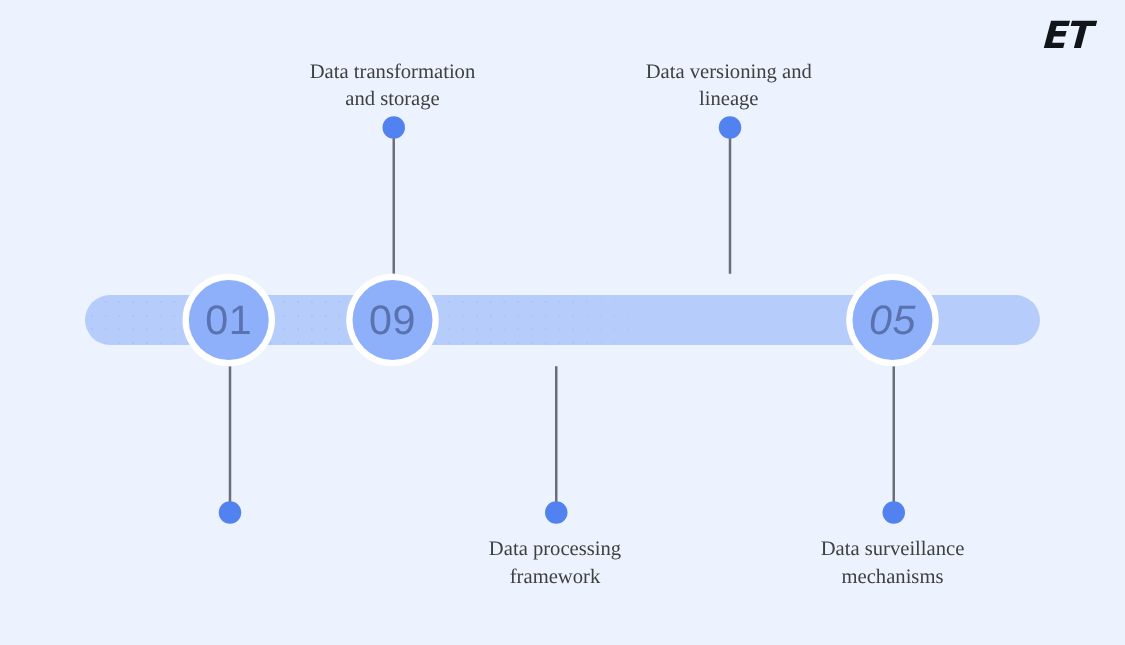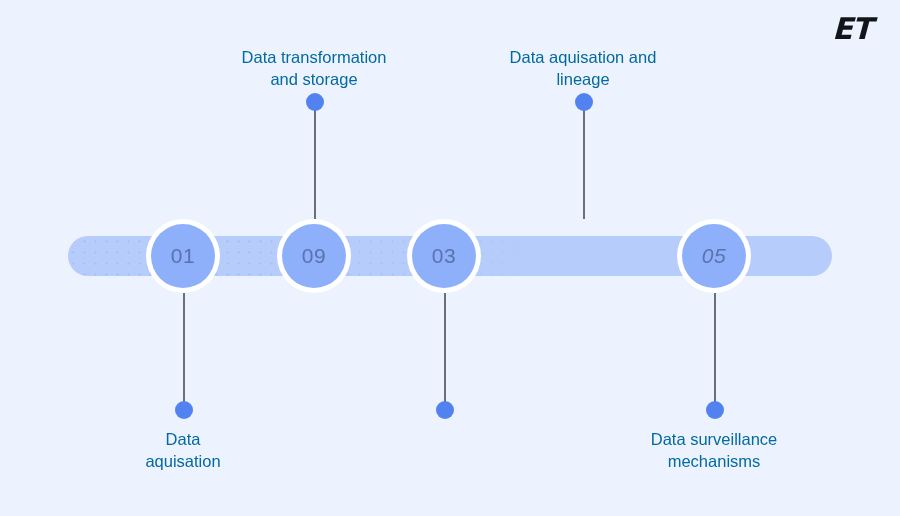--- a/index.html
+++ b/index.html
@@ -88,21 +88,21 @@
     border-radius: 50%;
     background: #8eb0fb;
   }
   .milestone-number {
     position: absolute;
     inset: 0;
     display: flex;
     align-items: center;
     justify-content: center;
     font-family: "Liberation Sans", sans-serif;
-    font-size: 21px;
+    font-size: 33px;
     font-weight: 400;
     color: #5a72ad;
     letter-spacing: .5px;
     user-select: none;
   }
 
   
   .connector {
     position: absolute;
     width: 2px;
@@ -124,45 +124,43 @@
     border-radius: 50%;
     background: #5282f0;
   }
   .connector.up .node-dot { top: -9px; }
   .connector.down .node-dot { bottom: -9px; }
 
   
   .callout-label {
     position: absolute;
     text-align: center;
-    font-family: Liberation Sans, sans-serif;
+    font-family: Liberation Serif, serif;
     font-size: 16.5px;
     line-height: 22px;
-    color: #0369a1;
+    color: #404040;
     white-space: pre-line;
     user-select: none;
   }
 </style>
 </head>
 <body>
 
 <div id="infographic">
 
   <div id="brand-logo">ET</div>
 
   <div id="timeline-track">
     <div class="track-texture"></div>
   </div>
 
   <div class="connector down" style="left:183px; top:293px; height:117px;">
     <div class="stem"></div>
     <div class="node-dot"></div>
   </div>
-  <div class="callout-label" style="left:93px; top:428px; width:180px;">Data
-aquisation</div>
   <div class="milestone" style="left:146px;">
     <div class="milestone-ring"></div>
     <div class="milestone-disc"></div>
     <div class="milestone-number">01</div>
   </div>
 
   <div class="connector up" style="left:314px; top:102px; height:117px;">
     <div class="stem"></div>
     <div class="node-dot"></div>
   </div>
@@ -171,31 +169,28 @@
   <div class="milestone" style="left:277px;">
     <div class="milestone-ring"></div>
     <div class="milestone-disc"></div>
     <div class="milestone-number">09</div>
   </div>
 
   <div class="connector down" style="left:444px; top:293px; height:117px;">
     <div class="stem"></div>
     <div class="node-dot"></div>
   </div>
-  <div class="milestone" style="left:407px;">
-    <div class="milestone-ring"></div>
-    <div class="milestone-disc"></div>
-    <div class="milestone-number">03</div>
-  </div>
+  <div class="callout-label" style="left:339px; top:428px; width:210px;">Data processing
+framework</div>
 
   <div class="connector up" style="left:583px; top:102px; height:117px;">
     <div class="stem"></div>
     <div class="node-dot"></div>
   </div>
-  <div class="callout-label" style="left:478px; top:46px; width:210px;">Data aquisation and
+  <div class="callout-label" style="left:478px; top:46px; width:210px;">Data versioning and
 lineage</div>
 
   <div class="connector down" style="left:714px; top:293px; height:117px;">
     <div class="stem"></div>
     <div class="node-dot"></div>
   </div>
   <div class="callout-label" style="left:609px; top:428px; width:210px;text-align:center;">Data surveillance
 mechanisms</div>
   <div class="milestone" style="left:677px;font-style:italic;">
     <div class="milestone-ring"></div>

